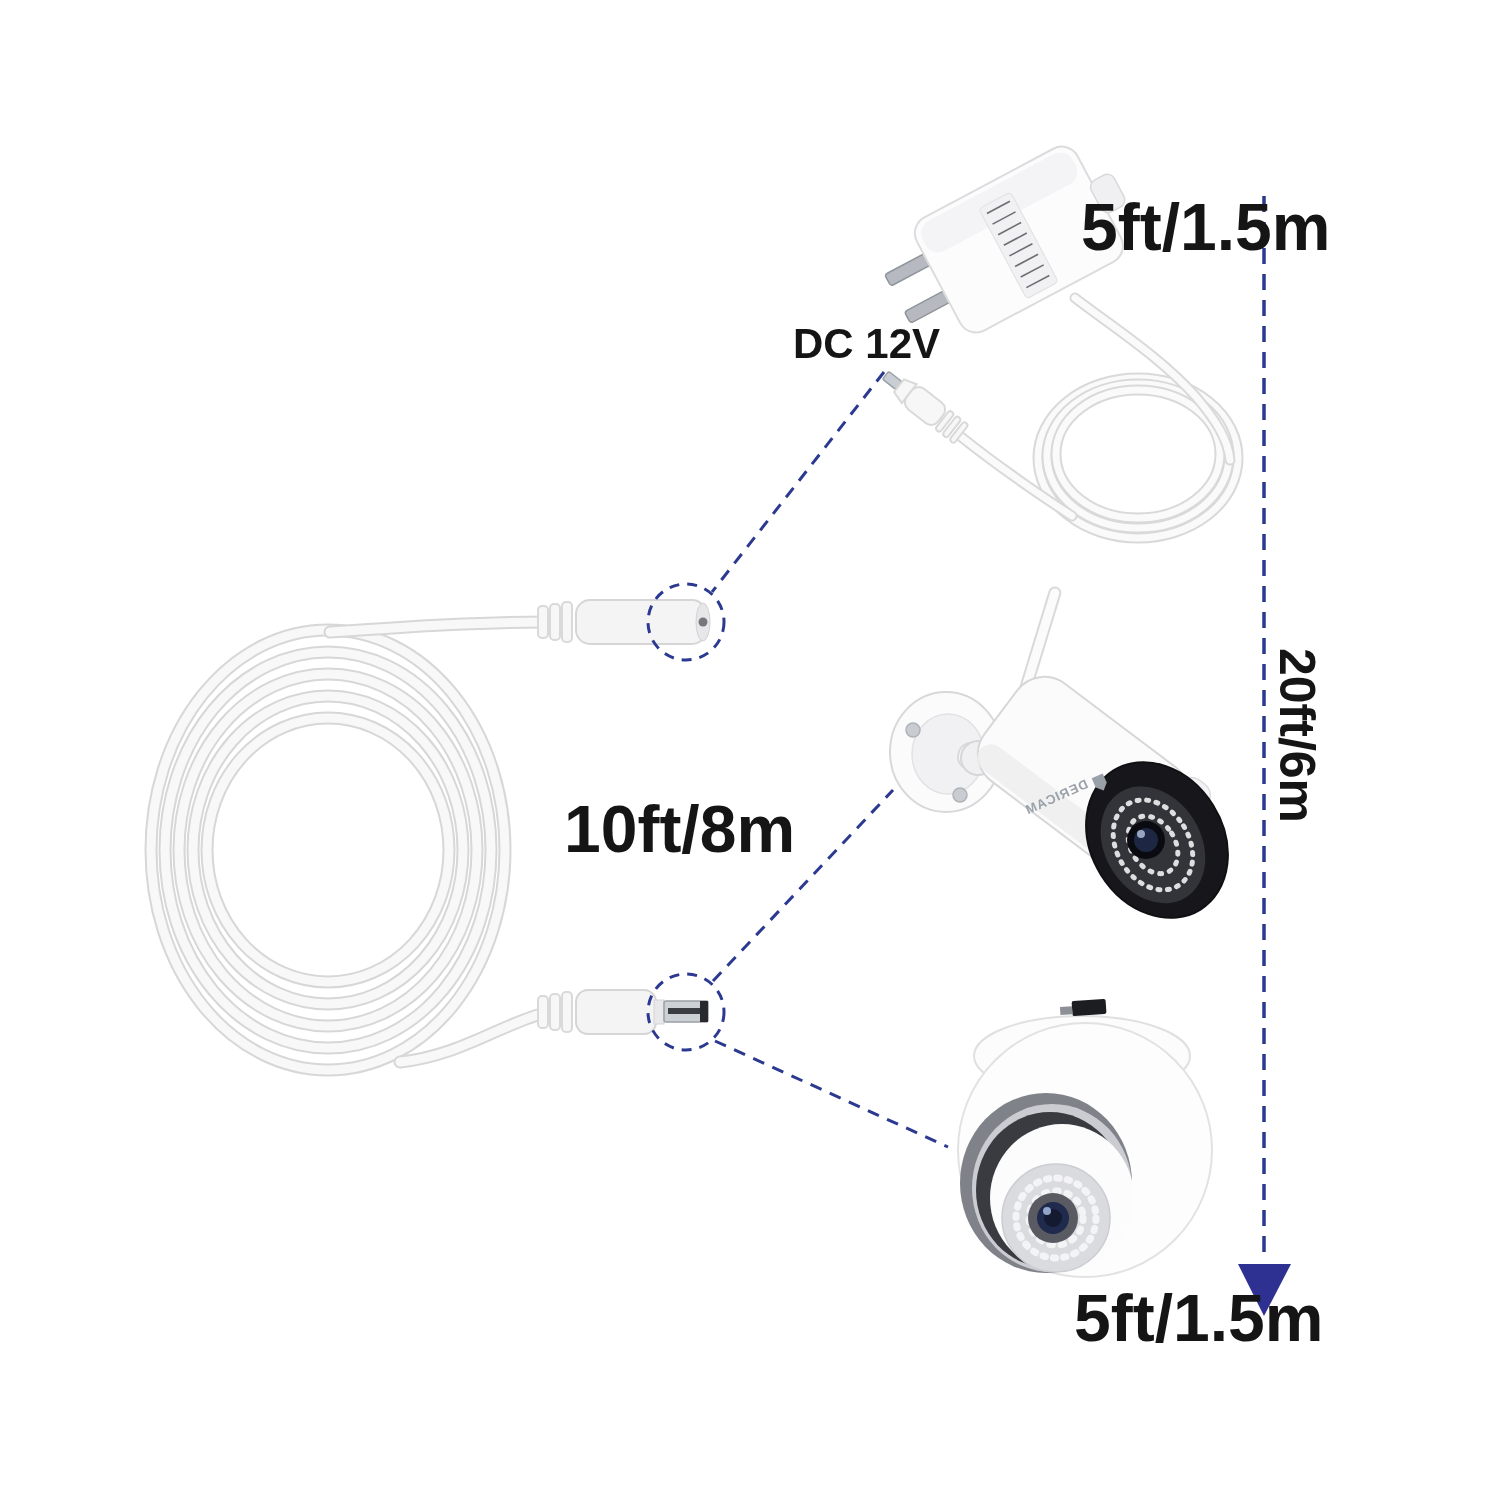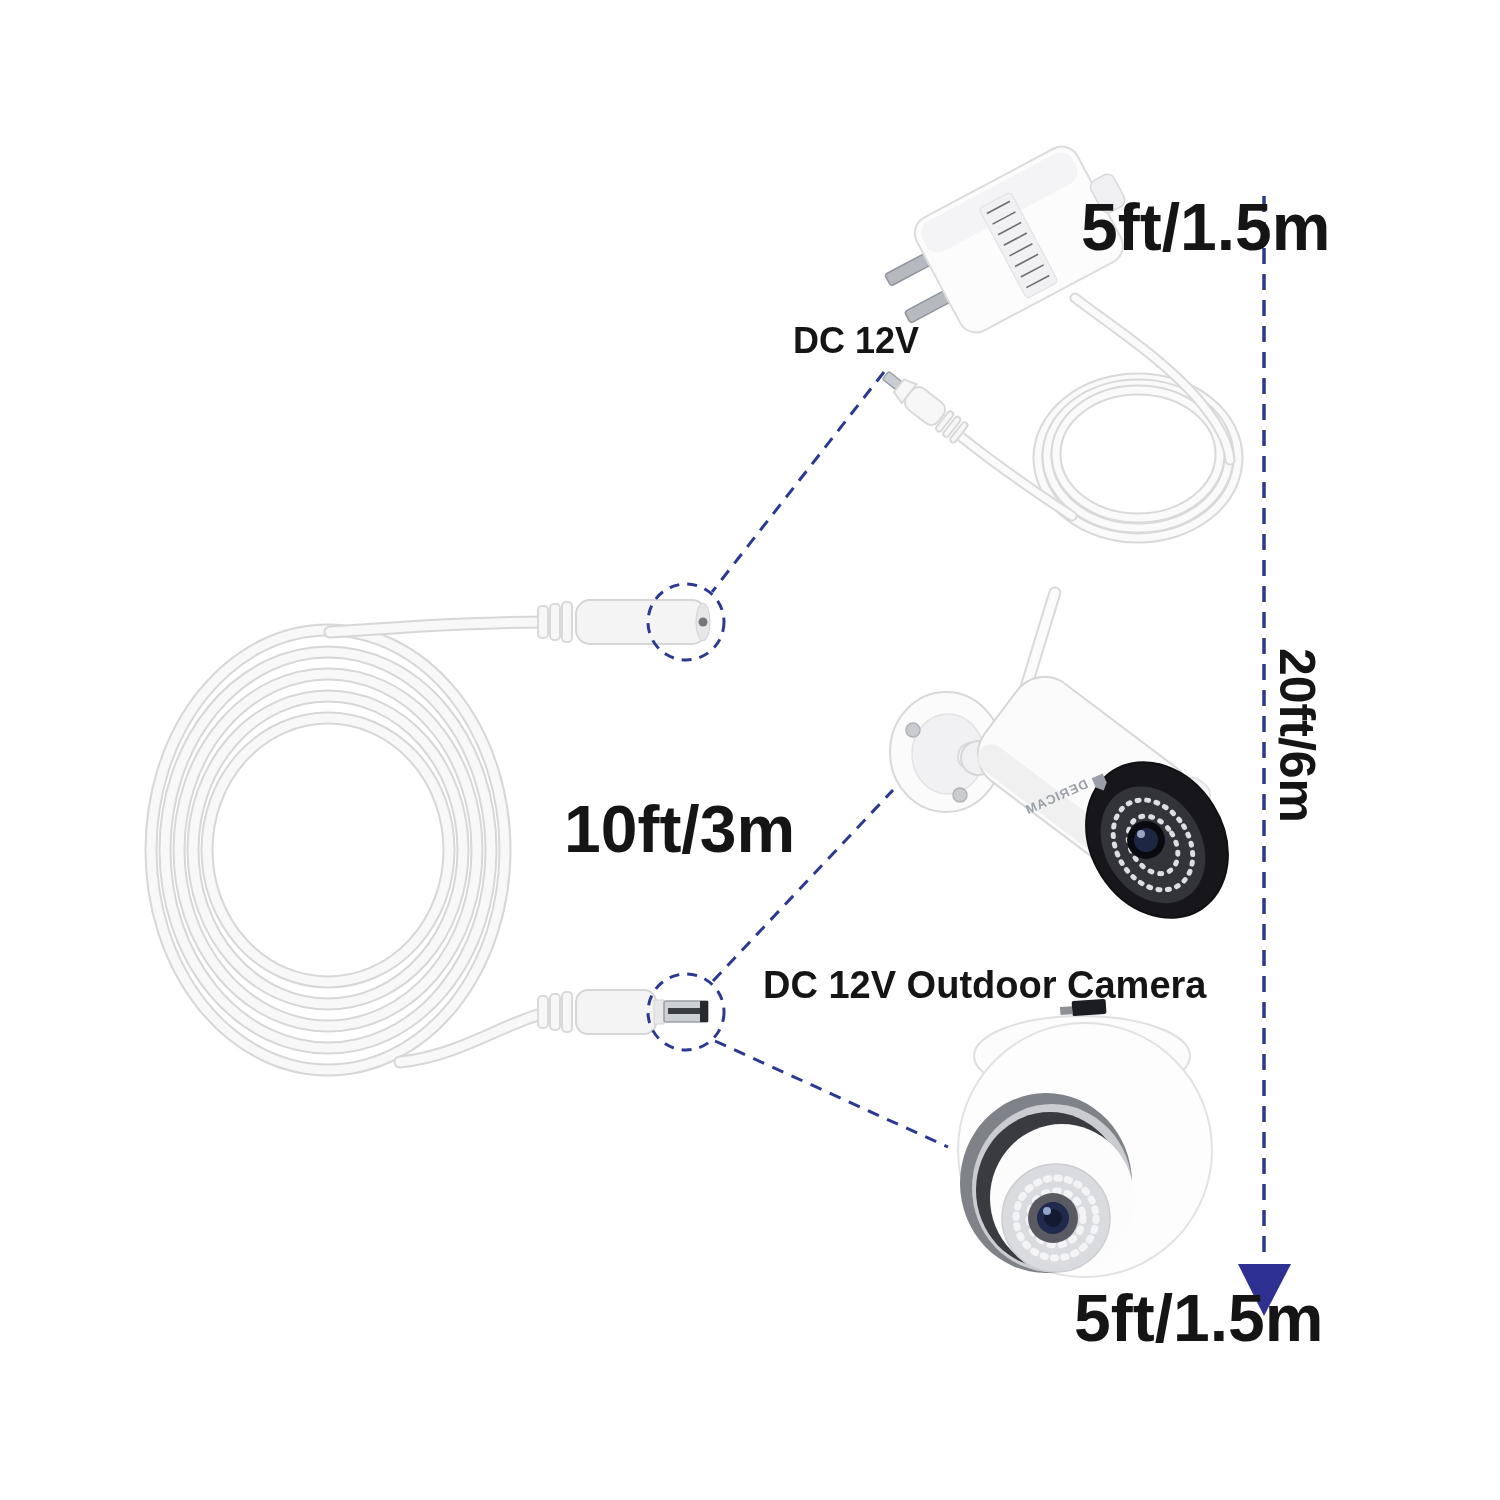--- a/index.html
+++ b/index.html
@@ -22,21 +22,21 @@
   }
   .label {
     position: absolute;
     font-weight: bold;
     color: var(--label_text, #151515);
     white-space: nowrap;
     line-height: 1;
     letter-spacing: 0;
   }
   .label.big    { font-size: 66px; }
-  .label.mid    { font-size: 36px; }
+  .label.mid    { font-size: 42px; }
   .label.cam    { font-size: 38px; }
   .label.vertical {
     writing-mode: vertical-rl;
     font-size: 50px;
   }
   #label-adapter-cable-length { left: 1081px; top: 194px; }
   #label-dc-plug              { left: 793px;  top: 323px; }
   #label-extension-length     { left: 564px;  top: 796px; }
   #label-camera-input         { left: 763px;  top: 966px; }
   #label-total-length         { left: 1272px; top: 648px; }
@@ -227,20 +227,19 @@
     <g>
       <line class="vline" x1="1264" y1="196" x2="1264" y2="1258"></line>
       <polygon points="1238,1264 1291,1264 1264,1316" fill="var(--arrow_fill, #2e3192)"></polygon>
     </g>
   </svg>
 
   <div class="label big" id="label-adapter-cable-length">5ft/1.5m</div>
 
   <div class="label mid" id="label-dc-plug">DC 12V</div>
 
-  <div class="label big" id="label-extension-length">10ft/3m</div>
-
-  <div class="label cam" id="label-camera-input">DC 12V Outdoor Camera</div>
+  <div class="label big" id="label-extension-length">10ft/8m</div>
+
 
   <div class="label vertical" id="label-total-length">20ft/6m</div>
 
   <div class="label big" id="label-pigtail-length">5ft/1.5m</div>
 </div>
 
 </body></html>

